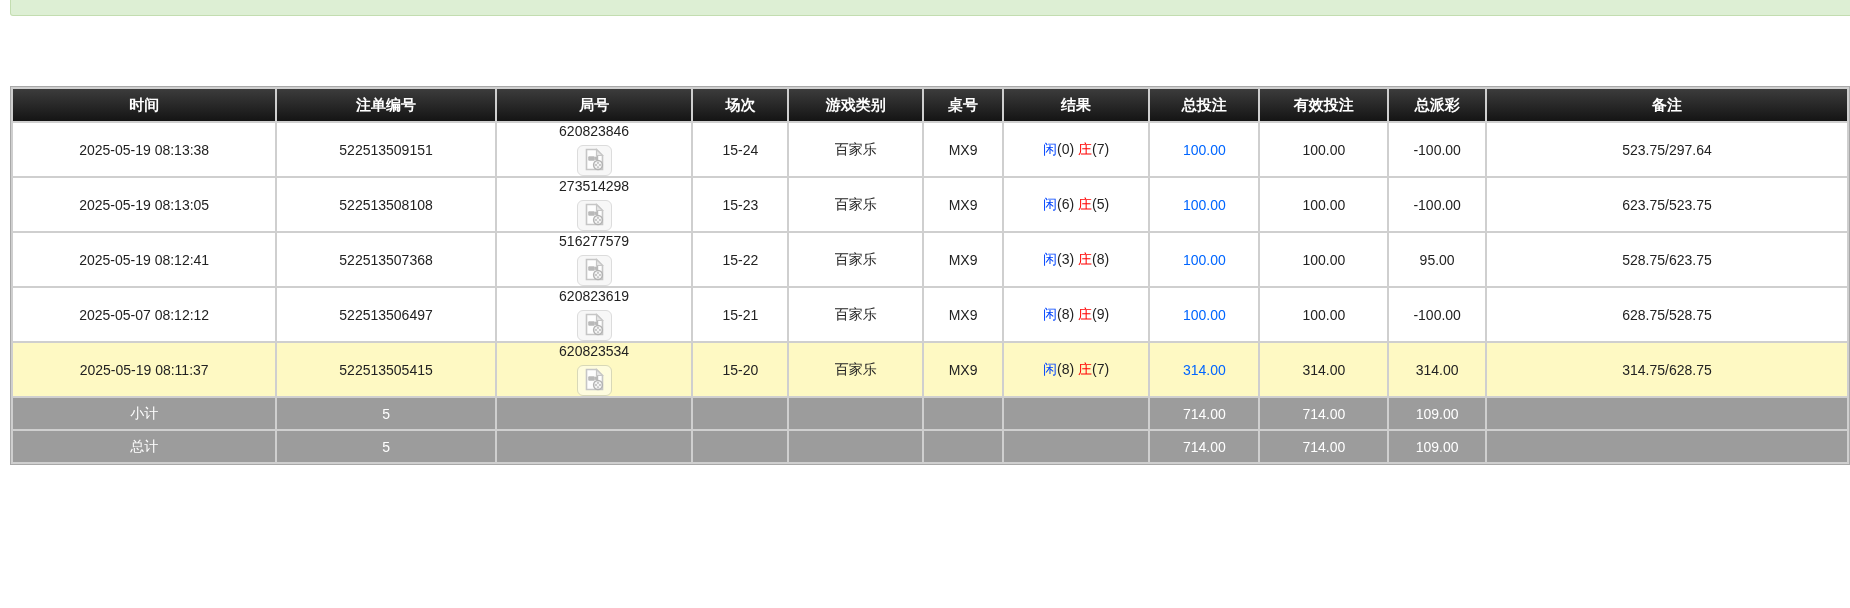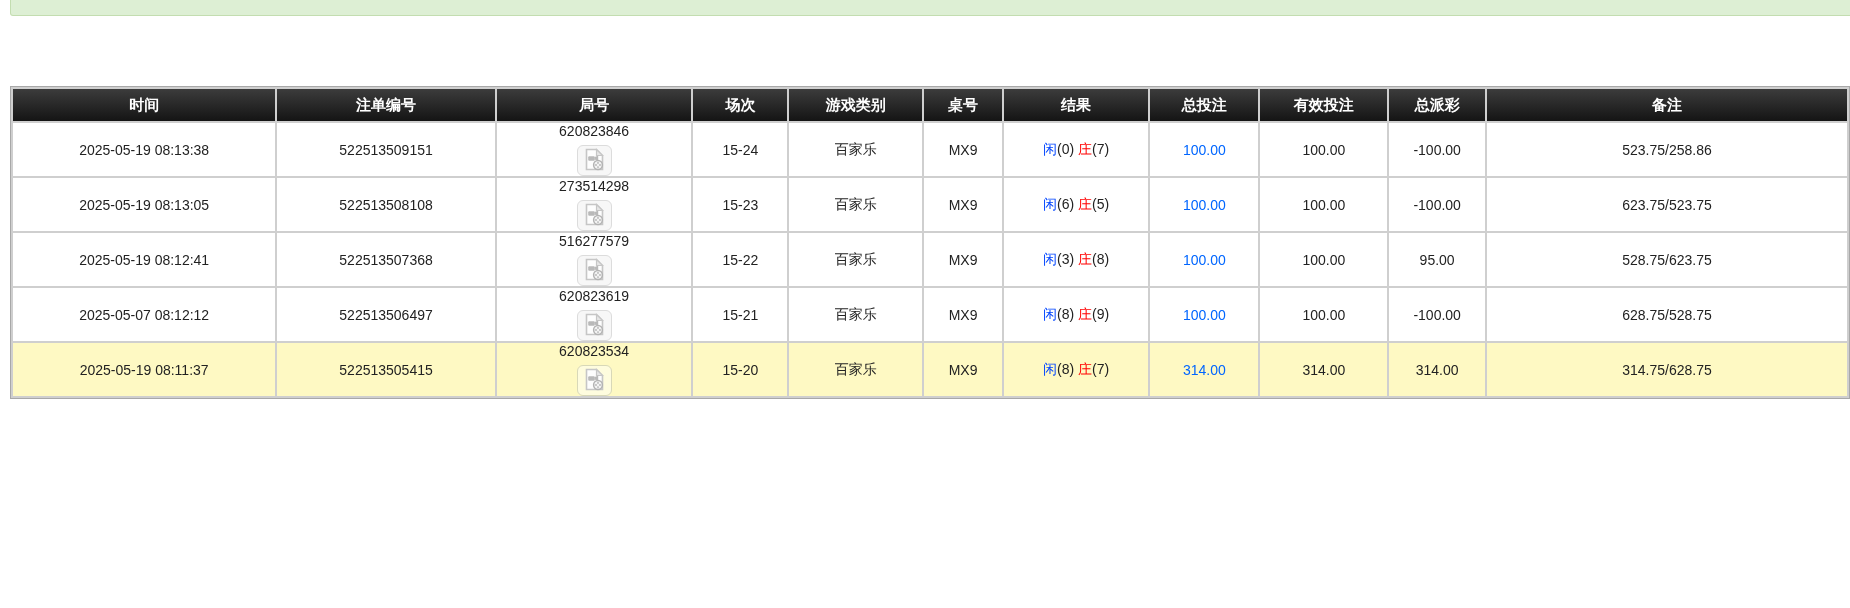--- a/index.html
+++ b/index.html
@@ -107,21 +107,21 @@
               </button>
             </span>
           </td>
           <td>15-24</td>
           <td>百家乐</td>
           <td>MX9</td>
           <td><span class="player">闲</span><span>(0) </span><span class="banker">庄</span><span>(7)</span></td>
           <td><span class="blue total-bet-link">100.00</span></td>
           <td>100.00</td>
           <td class="red">-100.00</td>
-          <td>523.75/258.86</td>
+          <td>523.75/297.64</td>
         </tr>
         <tr>
           <td>2025-05-19 08:13:05</td>
           <td>522513508108</td>
           <td>
             <span class="round-cell">
               <span>273514298</span>
               <button class="video-btn">
                 <span><svg width="21" height="23" viewBox="0 0 21 23" aria-hidden="true">
                     <path d="M2.5 1.5 h10 l6 6 v14 h-16 z" fill="#fdfdfd" stroke="#c6c6c6" stroke-width="1.6"></path>
@@ -229,15 +229,41 @@
           </td>
           <td>15-20</td>
           <td>百家乐</td>
           <td>MX9</td>
           <td><span class="player">闲</span><span>(8) </span><span class="banker">庄</span><span>(7)</span></td>
           <td><span class="blue total-bet-link">314.00</span></td>
           <td>314.00</td>
           <td>314.00</td>
           <td>314.75/628.75</td>
         </tr>
+        <tr class="summary">
+          <td>小计</td>
+          <td>5</td>
+          <td></td>
+          <td></td>
+          <td></td>
+          <td></td>
+          <td></td>
+          <td>714.00</td>
+          <td>714.00</td>
+          <td>109.00</td>
+          <td></td>
+        </tr>
+        <tr class="summary">
+          <td>总计</td>
+          <td>5</td>
+          <td></td>
+          <td></td>
+          <td></td>
+          <td></td>
+          <td></td>
+          <td>714.00</td>
+          <td>714.00</td>
+          <td>109.00</td>
+          <td></td>
+        </tr>
       </tbody>
   </table>
 </div>
 
 </body></html>

